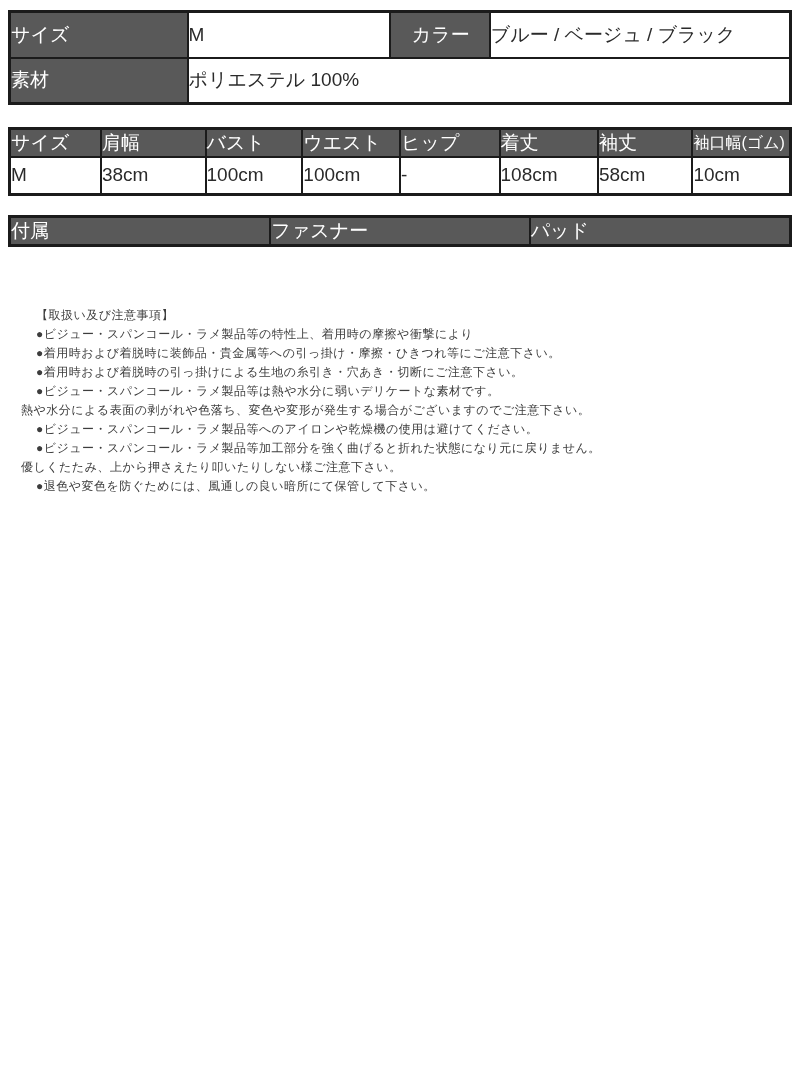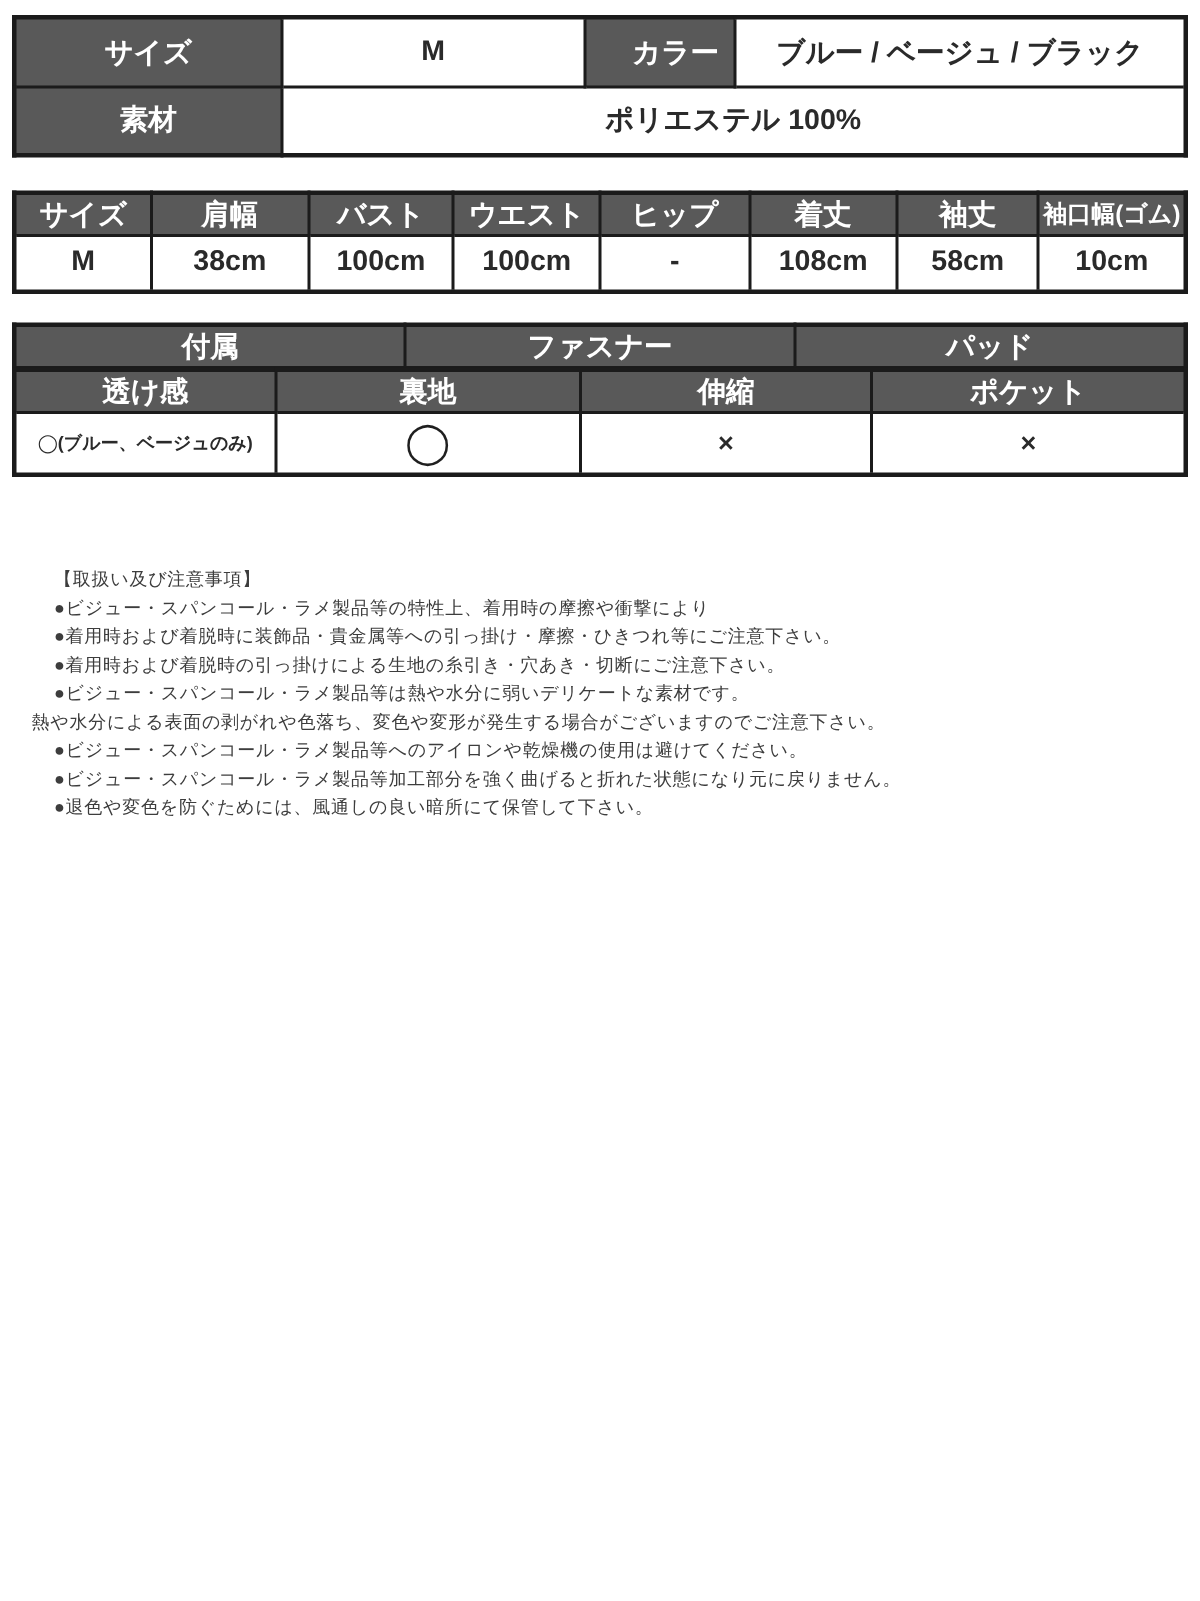--- a/index.html
+++ b/index.html
@@ -13,23 +13,23 @@
   .page { width: 800px; height: 1067px; padding: 10px 8px 0 8px; background: #fff; }
 
   table {
     width: 100%;
     border-collapse: collapse;
     table-layout: fixed;
     border: 3px solid #1b1b1b;
   }
   th, td {
     border: 2px solid #1b1b1b;
-    text-align: center;
+    text-align: left;
     vertical-align: middle;
-    font-weight: bold;
+    font-weight: normal;
     font-size: 19px;
     color: #2a2a2a;
     padding: 0;
   }
   th.hdr { background: #595959; color: #ffffff; }
 
   
   #spec-table th, #spec-table td { height: 46px; }
   #spec-table .c1 { width: 22.8%; }
   #spec-table .c2 { width: 25.9%; }
@@ -145,48 +145,27 @@
       </colgroup>
     <tbody>
       <tr>
         <th class="hdr">付属</th>
         <th class="hdr">ファスナー</th>
         <th class="hdr">パッド</th>
       </tr>
     </tbody>
   </table>
 
-  <table id="feat2-table">
-    <colgroup>
-        <col>
-        <col>
-        <col>
-        <col>
-      </colgroup>
-    <tbody>
-      <tr>
-        <th class="hdr">透け感</th>
-        <th class="hdr">裏地</th>
-        <th class="hdr">伸縮</th>
-        <th class="hdr">ポケット</th>
-      </tr>
-      <tr>
-        <td class="small-val">◯(ブルー、ベージュのみ)</td>
-        <td class="circle-big">◯</td>
-        <td class="x-val">×</td>
-        <td class="x-val">×</td>
-      </tr>
-    </tbody>
-  </table>
 
   <div class="notes">
     <div class="indent">【取扱い及び注意事項】</div>
     <div class="indent">●ビジュー・スパンコール・ラメ製品等の特性上、着用時の摩擦や衝撃により</div>
     <div class="indent">●着用時および着脱時に装飾品・貴金属等への引っ掛け・摩擦・ひきつれ等にご注意下さい。</div>
     <div class="indent">●着用時および着脱時の引っ掛けによる生地の糸引き・穴あき・切断にご注意下さい。</div>
     <div class="indent">●ビジュー・スパンコール・ラメ製品等は熱や水分に弱いデリケートな素材です。</div>
     <div>熱や水分による表面の剥がれや色落ち、変色や変形が発生する場合がございますのでご注意下さい。</div>
     <div class="indent">●ビジュー・スパンコール・ラメ製品等へのアイロンや乾燥機の使用は避けてください。</div>
     <div class="indent">●ビジュー・スパンコール・ラメ製品等加工部分を強く曲げると折れた状態になり元に戻りません。</div>
+    <div>優しくたたみ、上から押さえたり叩いたりしない様ご注意下さい。</div>
     <div class="indent">●退色や変色を防ぐためには、風通しの良い暗所にて保管して下さい。</div>
   </div>
 
 </div>
 
 </body></html>

